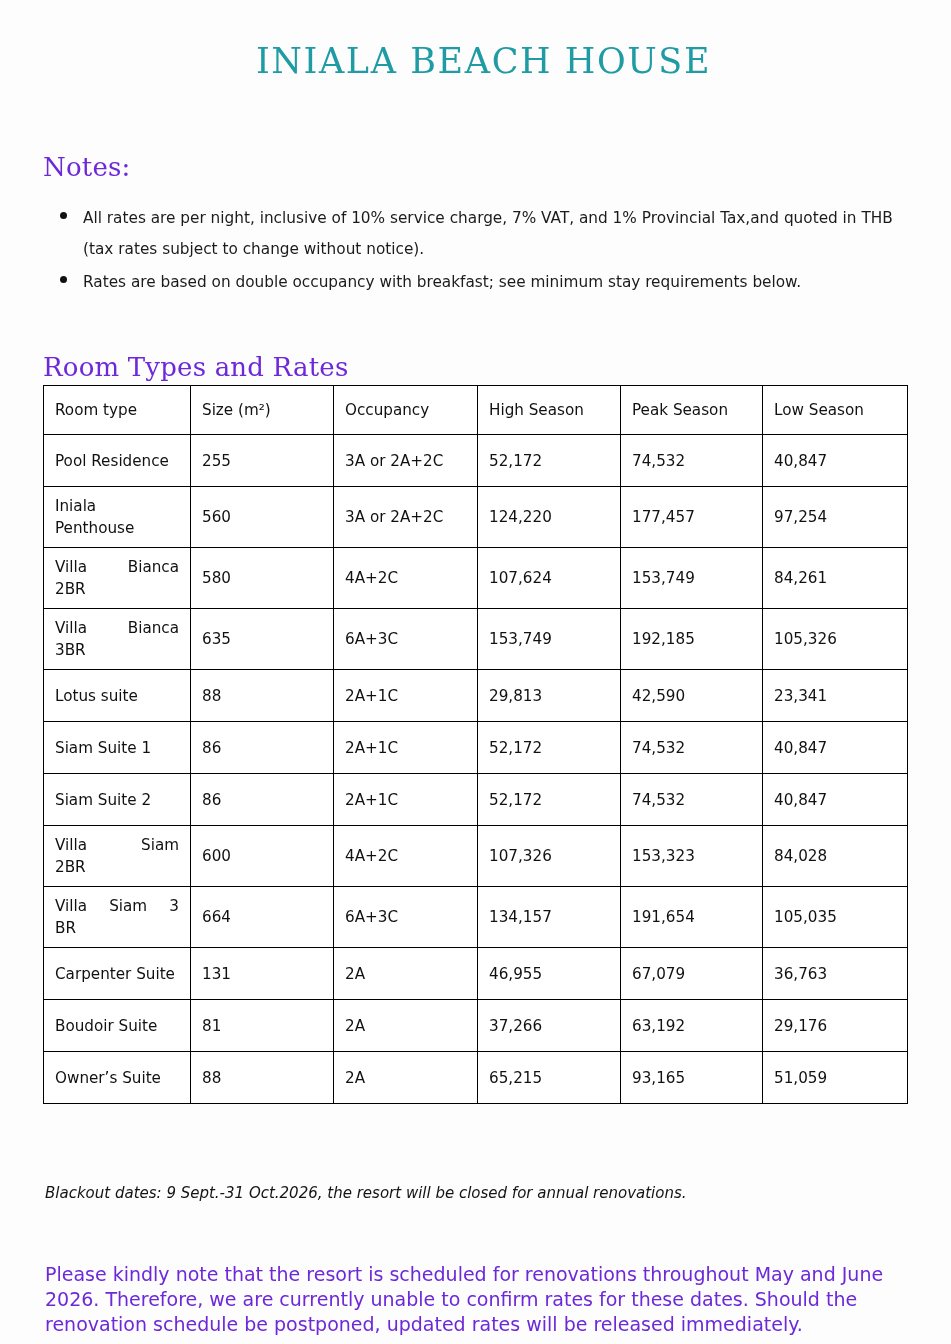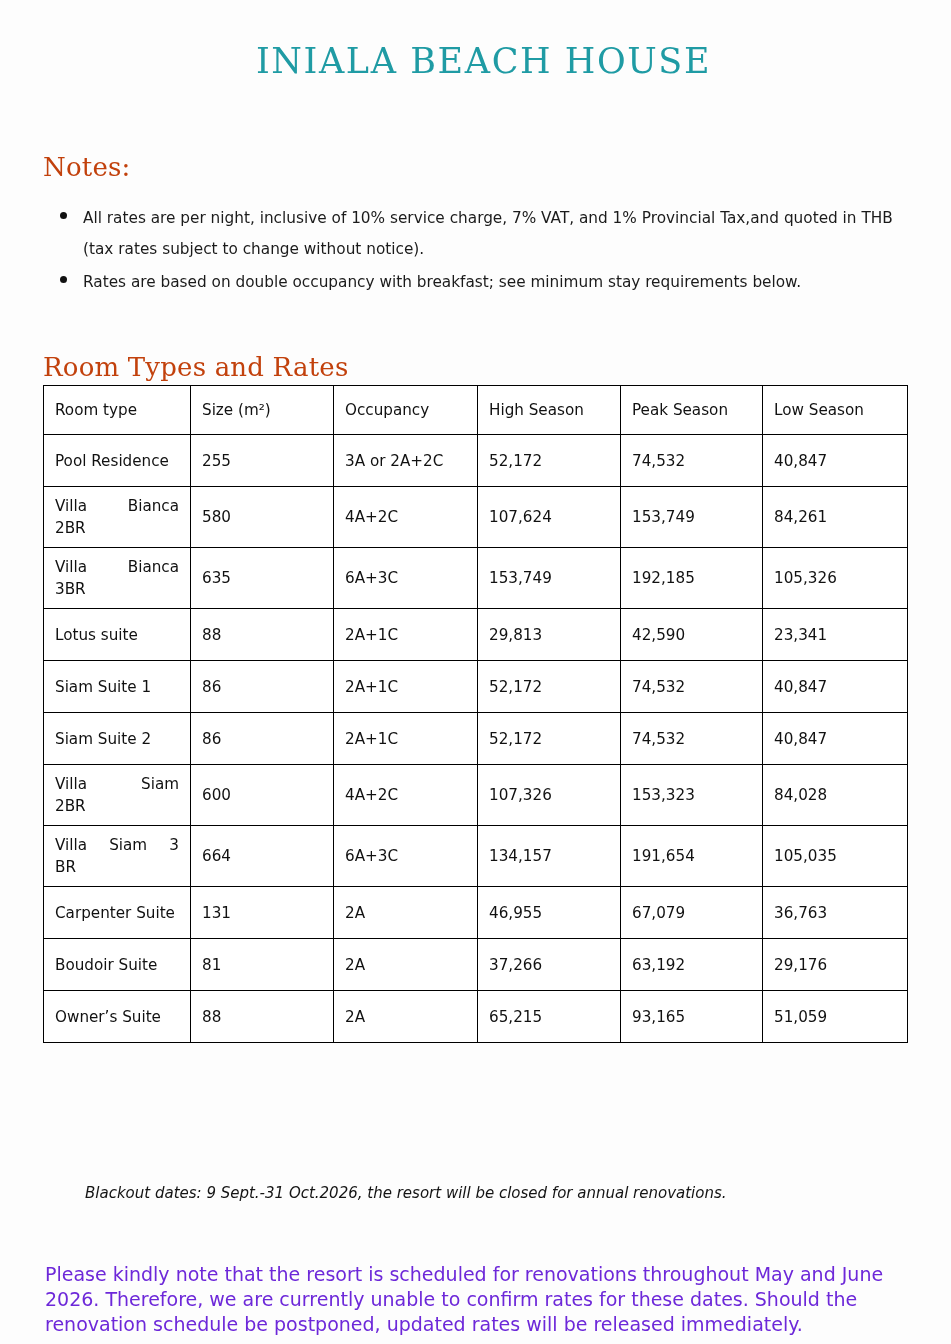--- a/index.html
+++ b/index.html
@@ -46,21 +46,21 @@
     font-size: 14.5px;
     letter-spacing: 0.6px;
     color: #34434f;
   }
 
   
   .section-heading {
     position: absolute;
     font-family: "DejaVu Serif", "Liberation Serif", serif;
     font-size: 26px;
-    color: #c2410c;
+    color: #6d28d9;
     font-weight: 400;
     letter-spacing: 0.2px;
   }
   #notes-heading { top: 152px; left: 43px; }
   #rates-heading { top: 352px; left: 43px; }
 
   
   .notes-list {
     position: absolute;
     top: 203px;
@@ -136,21 +136,20 @@
   
   .blackout {
     position: absolute;
     top: 1182px;
     left: 45px;
     width: 866px;
     font-size: 15px;
     font-style: italic;
     color: #141414;
     line-height: 22px;
-    margin-left: 40px;
   }
   .renovation {
     position: absolute;
     top: 1222px;
     left: 45px;
     width: 866px;
     font-size: 19px;
     color: #6d28d9;
     line-height: 25px;
     margin-top: 40px;
@@ -204,20 +203,31 @@
           <span>Pool</span>
           <span>Residence</span>
         </td>
         <td>255</td>
         <td>3A or 2A+2C</td>
         <td>52,172</td>
         <td>74,532</td>
         <td>40,847</td>
       </tr>
 
+      <tr>
+        <td>
+          <span>Iniala</span>
+          <span>Penthouse</span>
+        </td>
+        <td>560</td>
+        <td>3A or 2A+2C</td>
+        <td>124,220</td>
+        <td>177,457</td>
+        <td>97,254</td>
+      </tr>
 
       <tr>
         <td class="justify">
           <span>Villa Bianca</span>
           <span class="lastline">2BR</span>
         </td>
         <td>580</td>
         <td>4A+2C</td>
         <td>107,624</td>
         <td>153,749</td>

